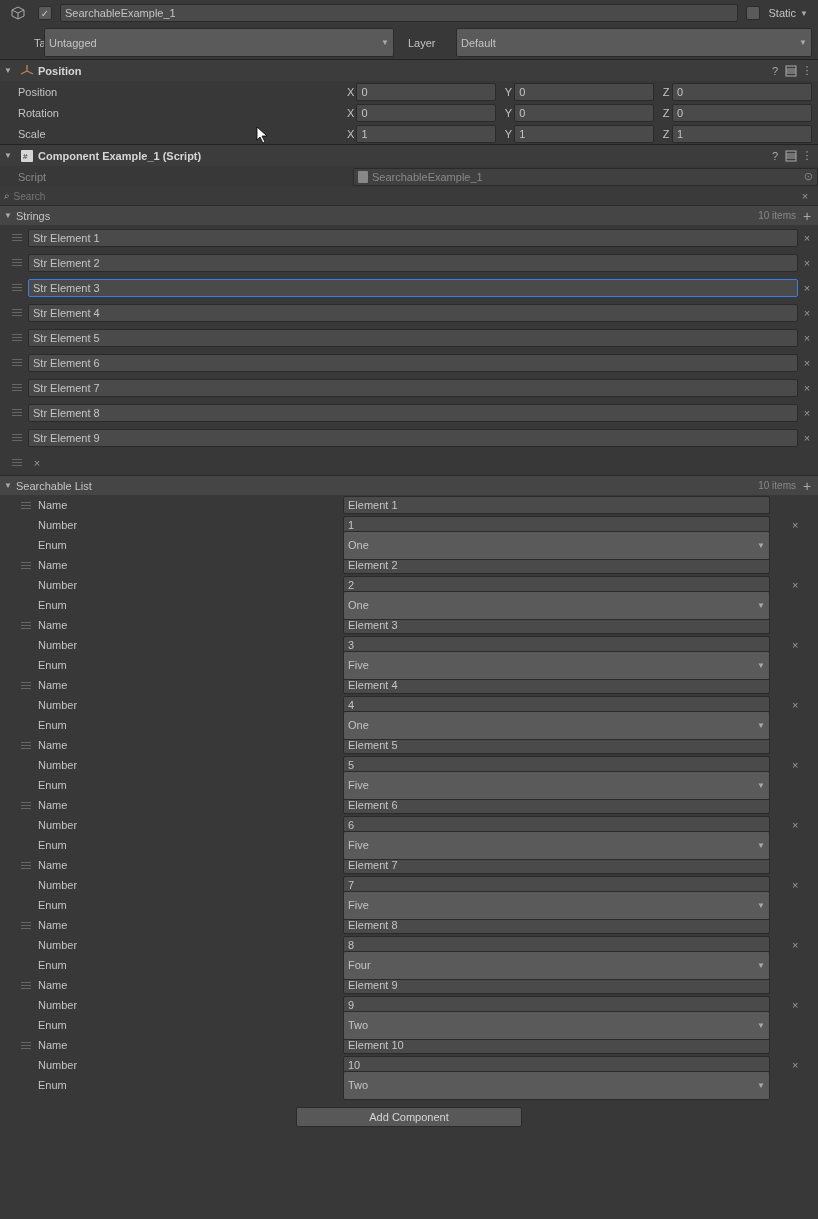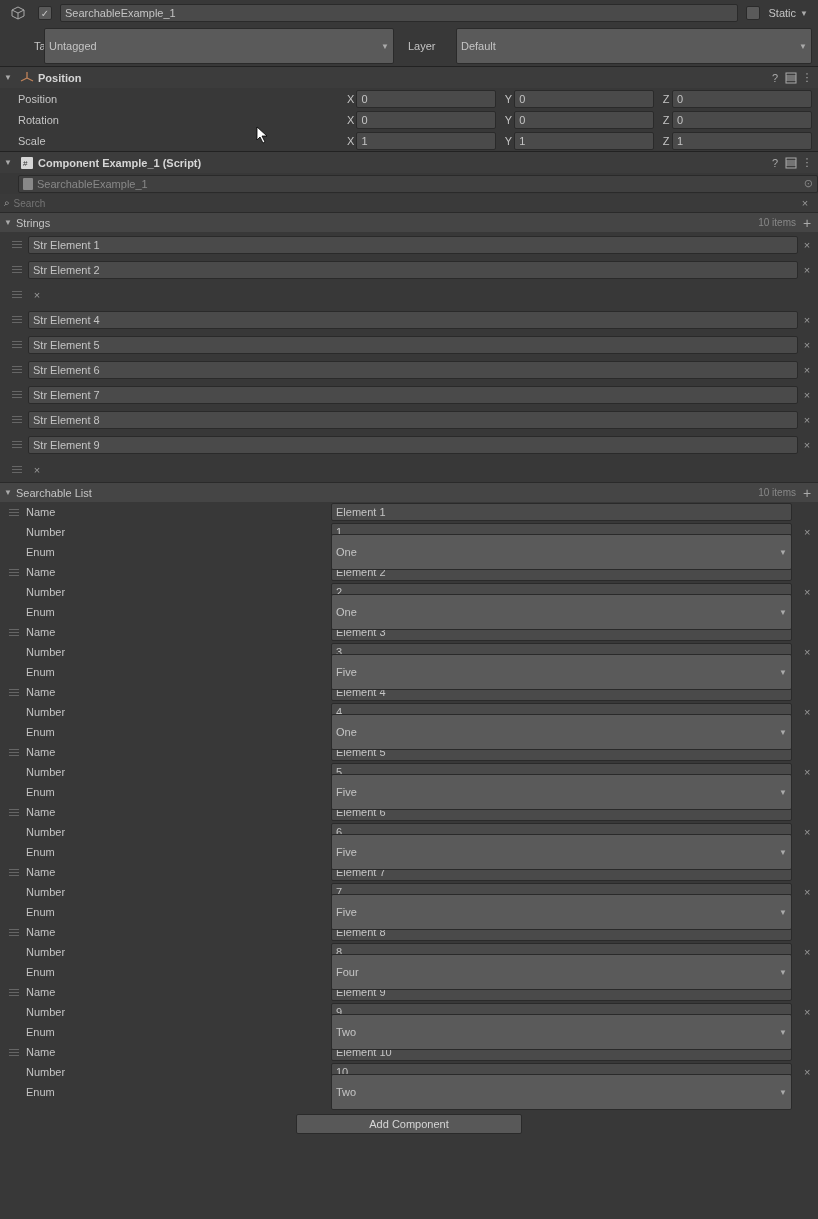--- a/index.html
+++ b/index.html
@@ -33,21 +33,21 @@
     font-size: 11px;
     outline: none;
   }
   .text-in.dark { background: #404040; }
   .disabled-in { color: #888; }
   .label-dim { color: #888; }
   .dropdown {
     background: #5a5a5a;
     border: 1px solid #2a2a2a;
     border-radius: 2px;
-    height: 36px;
+    height: 29px;
     display: flex;
     align-items: center;
     padding: 0 4px;
     color: #c4c4c4;
     position: relative;
   }
   .dropdown .chev { margin-left: auto; font-size: 8px; color: #aaa; }
   .obj-row { background:#383838; padding:4px 6px; display:flex; align-items:center; gap:4px;}
   .tagrow { background:#383838; padding:2px 6px; display:flex; align-items:center; }
   .component-hdr {
@@ -74,23 +74,23 @@
   .str-row { display:flex; align-items:center; height:25px; padding:0 2px;}
   .str-row .text-in { flex:1; }
   .remove-x { width:14px; text-align:center; color:#999; margin:0 2px; cursor:pointer; font-size:11px;}
   .selected { border:1px solid #3e7de0 !important; }
   .search-row { background:#3a3a3a; height:18px; display:flex; align-items:center; padding:0 4px;}
   .search-row input {
     flex:1; background:transparent; border:none; color:#aaa;
     font-size:10px; outline:none; padding-left:2px;
   }
   .mag { font-size:10px; color:#aaa; margin-right:2px;}
-  .sl-row { display:flex; align-items:center; height:20px; padding:0 0;}
+  .sl-row { display:flex; align-items:center; height:20px; padding:0 12px;}
   .sl-lbl { width:305px; padding-left:26px; color:#c4c4c4;}
-  .sl-ctrl { flex:1; margin-right:10px;}
+  .sl-ctrl { flex:1; margin-right:20px;}
   .sl-handle-cell { width:24px; display:flex;}
   .sl-remove-cell { width:16px;}
   .add-comp {
     display:block; margin:12px auto; width:226px; height:20px;
     background:#585858; border:1px solid #2a2a2a; border-radius:2px;
     color:#d6d6d6; font-size:11px; cursor:pointer;
   }
   .help-icn, .preset-icn, .menu-icn {
     width:14px; height:14px; display:flex; align-items:center;
     justify-content:center; color:#aaa; font-size:11px; margin-left:2px;
@@ -200,20 +200,21 @@
     <svg width="12" height="12">
         <rect x="1" y="1" width="10" height="10" fill="none" stroke="#aaa"></rect>
         <line x1="1" y1="4" x2="11" y2="4" stroke="#aaa"></line>
         <line x1="1" y1="6" x2="11" y2="6" stroke="#aaa"></line>
         <line x1="1" y1="8" x2="11" y2="8" stroke="#aaa"></line>
       </svg>
   </span>
   <span class="menu-icn">⋮</span>
 </div>
 <div class="row" style="padding-left:18px; height:21px;">
+  <span style="width:335px;" class="label-dim">Script</span>
   <div class="text-in dark disabled-in" style="flex:1; display:flex; align-items:center; gap:4px;">
     <span>
       <svg width="10" height="12">
           <rect x="0" y="0" width="10" height="12" rx="1" fill="#888"></rect>
         </svg>
     </span>
     <span>SearchableExample_1</span>
     <span style="margin-left:auto;">⊙</span>
   </div>
 </div>
@@ -247,20 +248,21 @@
       </div>
      <input class="text-in " value="Str Element 2" style="">
      <span class="remove-x">×</span>
    </div>
     <div class="str-row">
      <div class="handle">
         <span></span>
         <span></span>
         <span></span>
       </div>
+     <input class="text-in selected" value="Str Element 3" style="">
      <span class="remove-x">×</span>
    </div>
     <div class="str-row">
      <div class="handle">
         <span></span>
         <span></span>
         <span></span>
       </div>
      <input class="text-in " value="Str Element 4" style="">
      <span class="remove-x">×</span>

